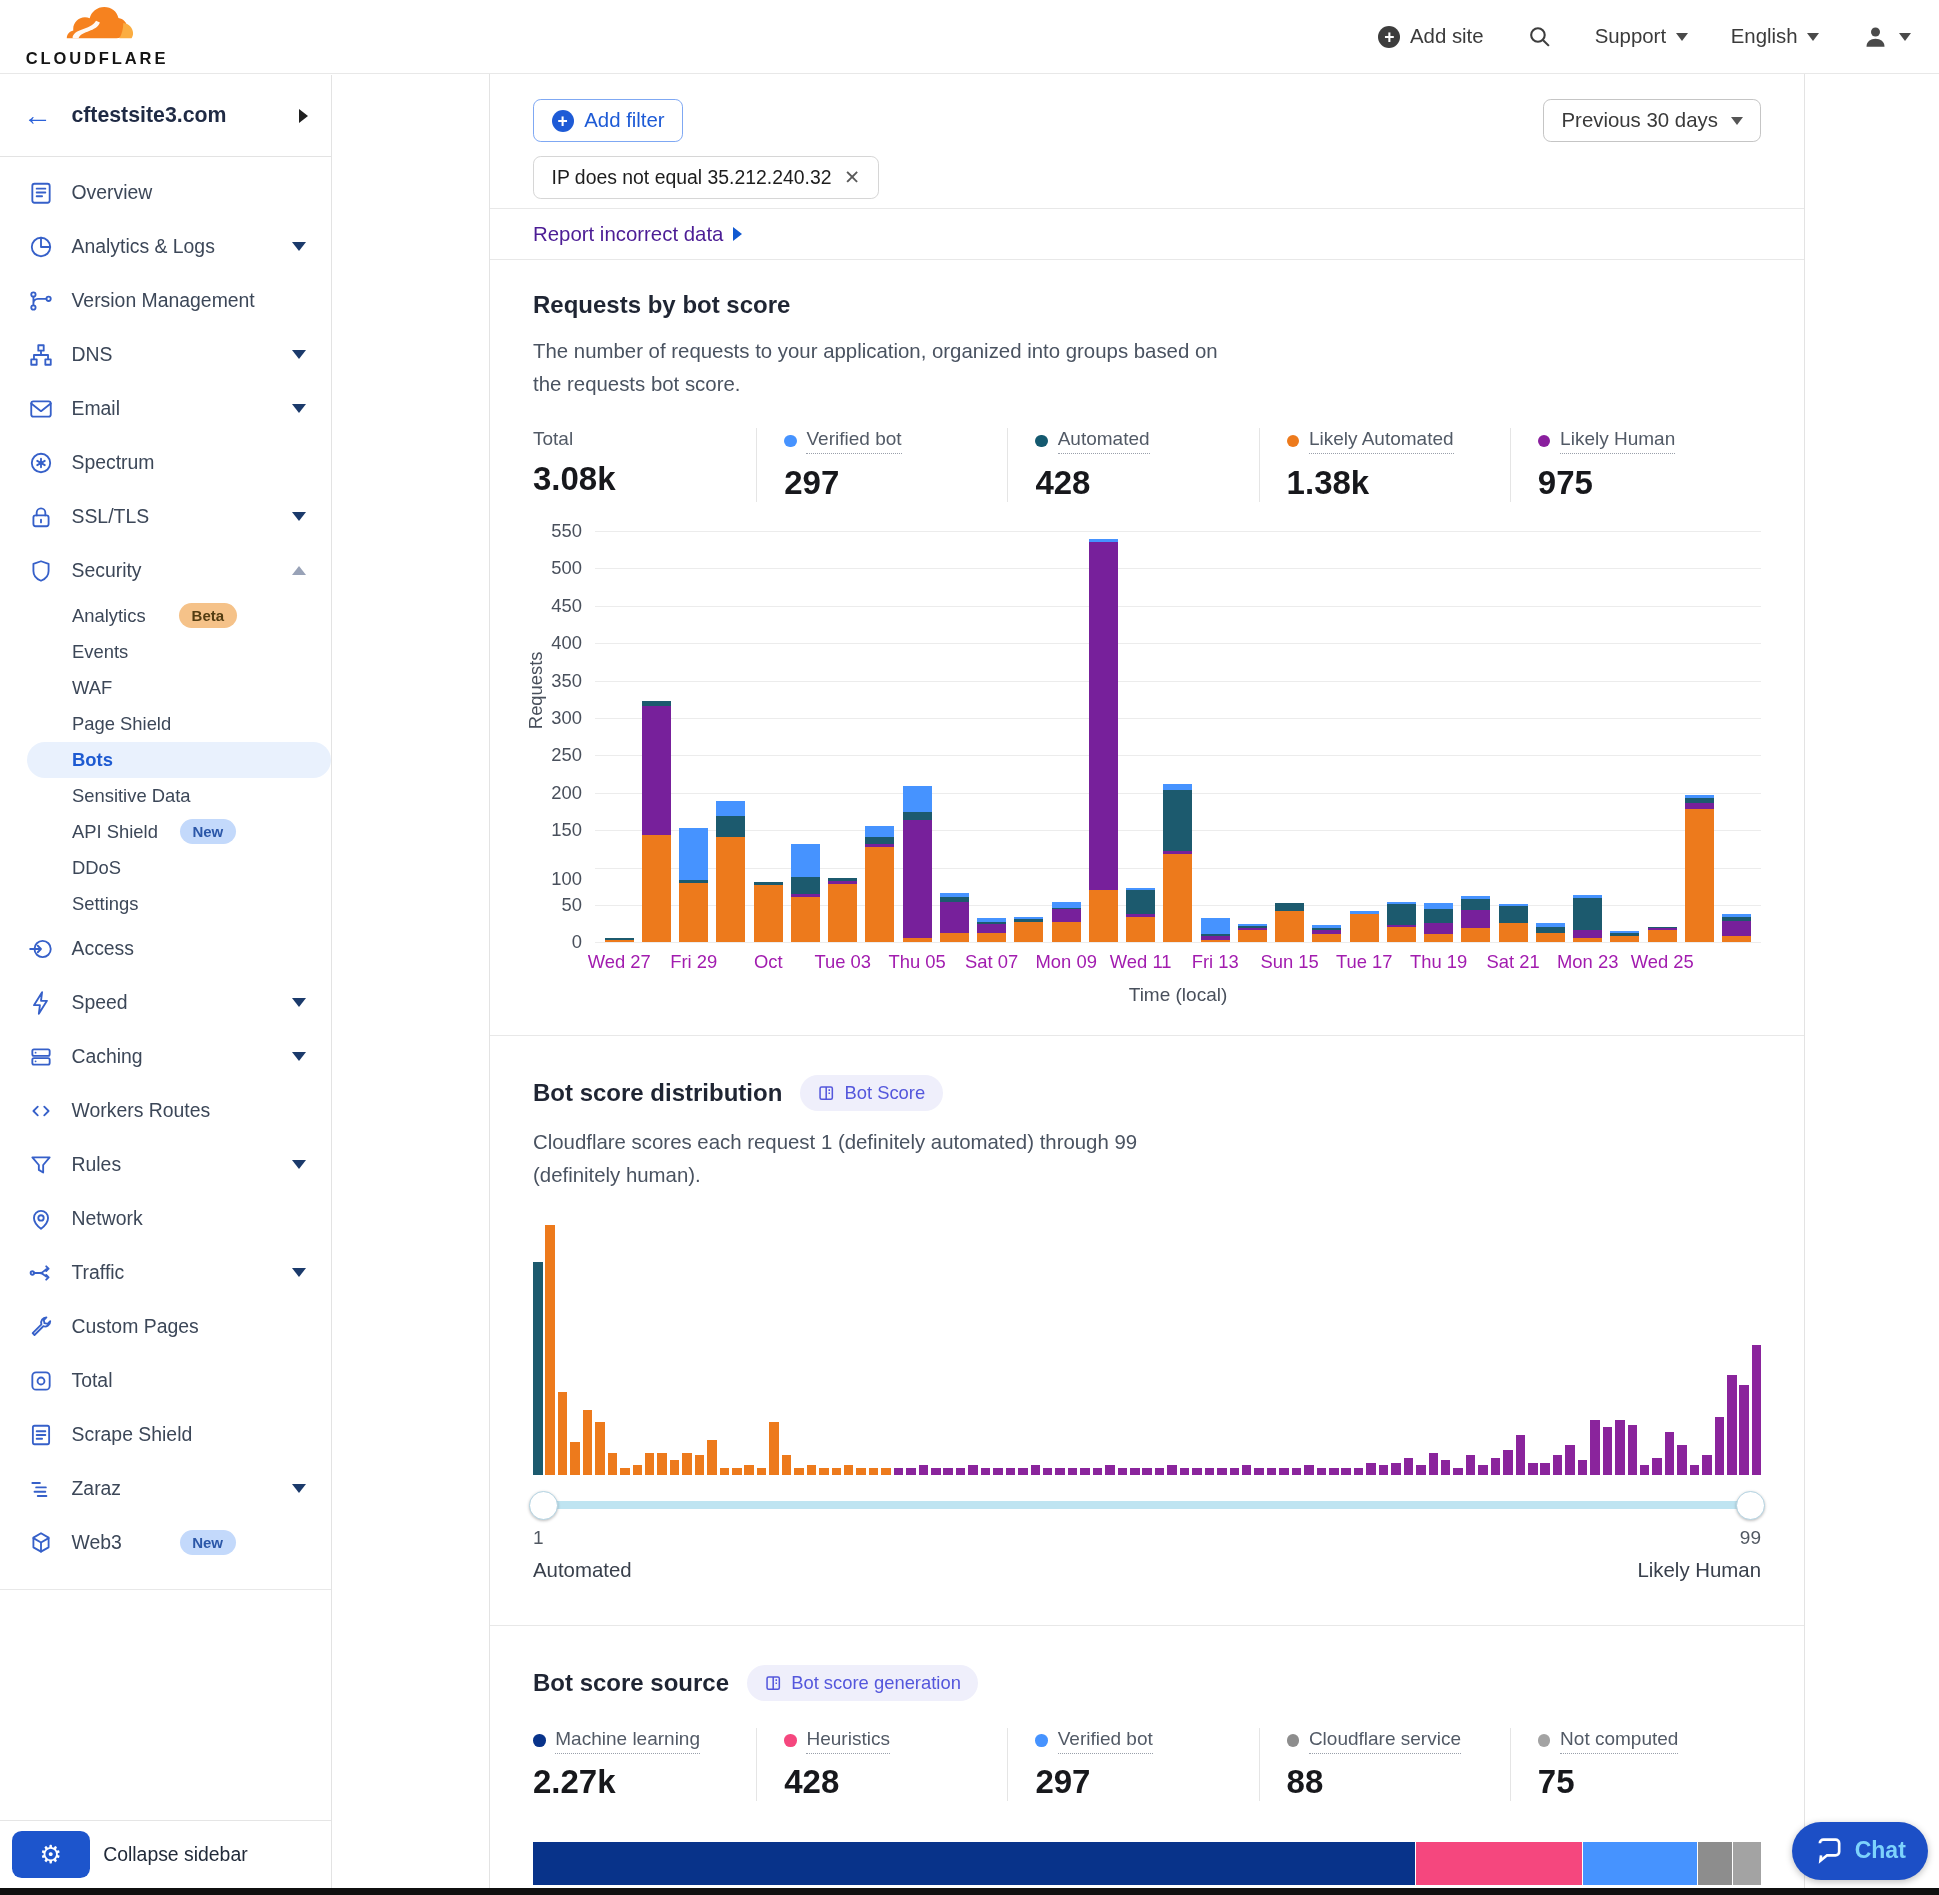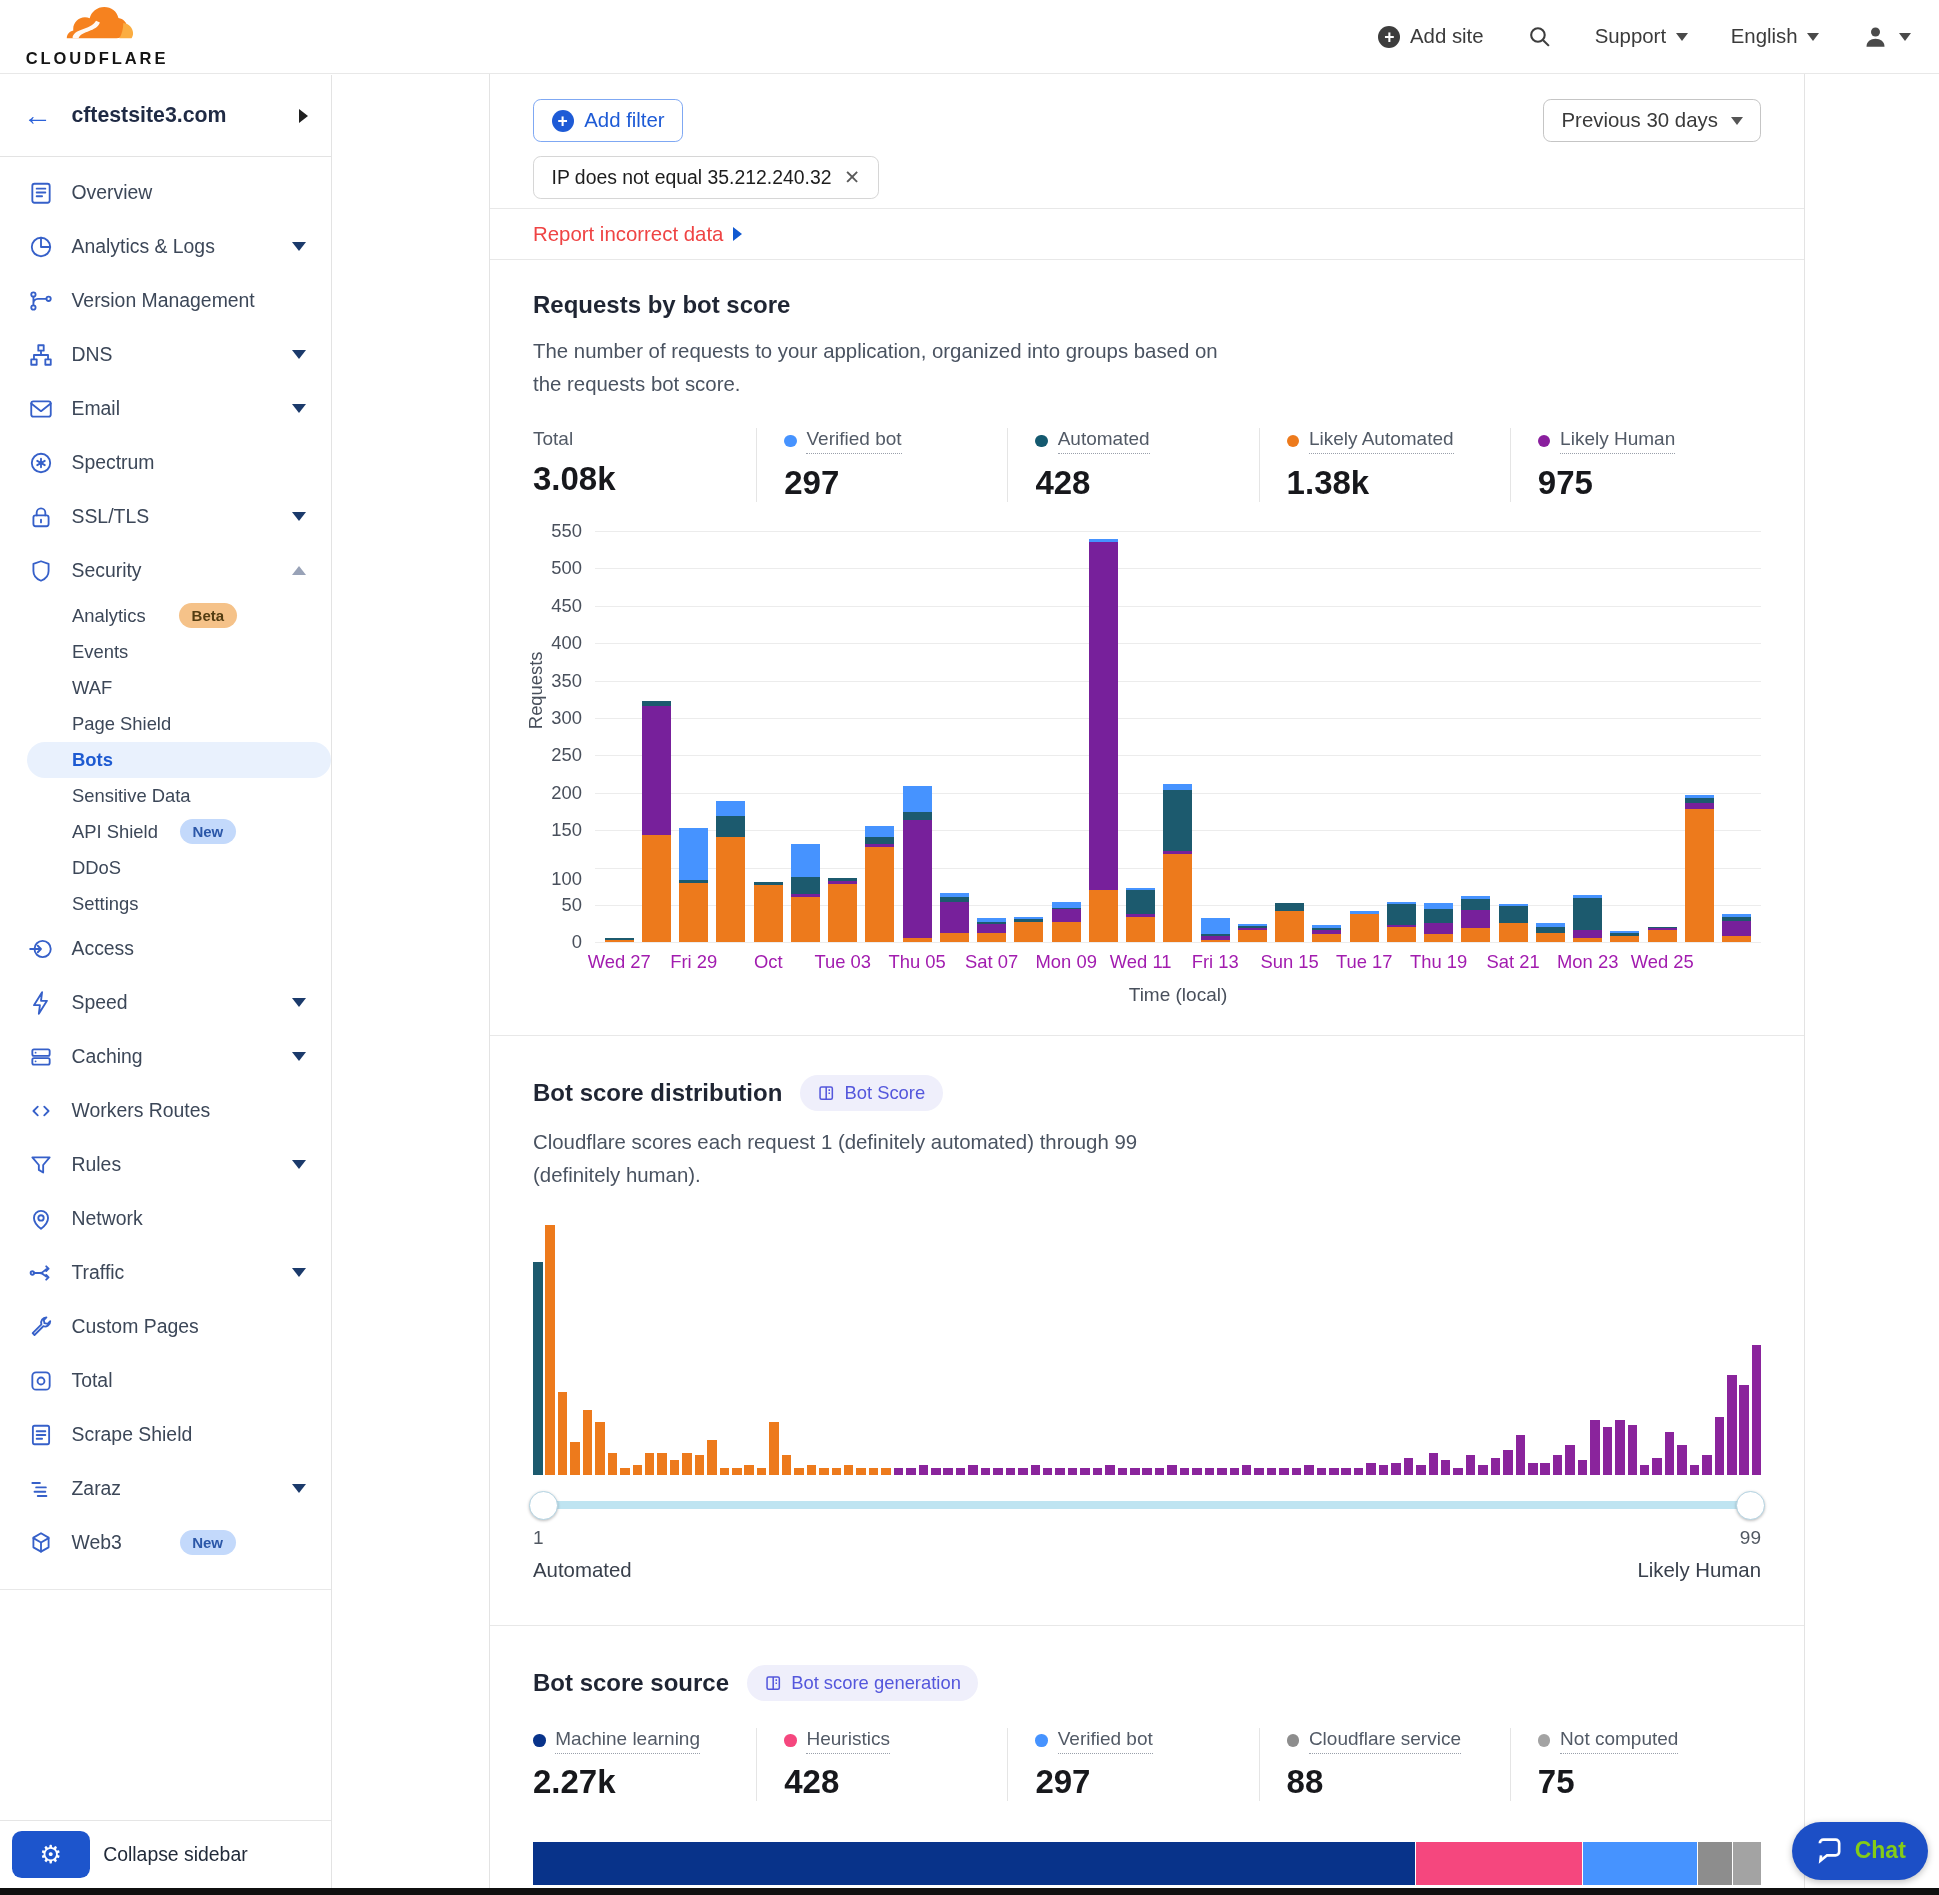--- a/index.html
+++ b/index.html
@@ -66,21 +66,21 @@
   .range-btn { position:absolute; right:43px; top:25px; height:43px; display:inline-flex; align-items:center;
                gap:12.6px; padding:0 17.5px; border:1px solid #c5c5c5; border-radius:7.8px; font-size:20.4px;
                color:#3a3a3a; background:#fff; cursor:pointer;}
   .range-btn .caret-down { border-top-color:#555; }
   .chip-row { margin-top:13.6px; }
   .chip { display:inline-flex; align-items:center; gap:12.6px; height:43px; padding:0 17.5px;
           border:1px solid #d6d6d6; border-radius:7.8px; font-size:19.4px; color:#1d1d1d; background:#fff;}
   .chip .x { color:#5a5a5a; font-size:19.4px; cursor:pointer; }
 
   .report-row { padding-top:13.6px; padding-bottom:13.6px; }
-  .report-link { color:#ef4444; font-size:20.4px; display:inline-flex; align-items:center; gap:9.7px; cursor:pointer;}
+  .report-link { color:#4c1d95; font-size:20.4px; display:inline-flex; align-items:center; gap:9.7px; cursor:pointer;}
   .report-link .tri { width:0;height:0;border-top:7.8px solid transparent;border-bottom:7.8px solid transparent;
                       border-left:9.7px solid #1159D1; }
 
   h3.sec-title { font-size:24px; font-weight:700; color:#1f2533; display:inline-block;}
   .sec-desc { font-size:20.4px; color:#4a5361; line-height:33px; margin-top:15.5px; max-width:699px;}
   .title-row { display:flex; align-items:center; gap:17.5px; }
   .pill-badge { background:#EFEFFB; color:#5457DC; border-radius:969px; font-size:18.4px;
                 padding:6.8px 17.5px; display:inline-flex; align-items:center; gap:8.7px; cursor:pointer;}
 
   .stats-row { display:flex; margin-top:27px; }
@@ -120,21 +120,21 @@
   .slider-nums { display:flex; justify-content:space-between; font-size:19px; color:#515862; margin-top:7.8px;}
   .slider-names { display:flex; justify-content:space-between; font-size:20.4px; color:#39404c; margin-top:9.7px;}
 
   
   .source-section { padding-top:39px; padding-bottom:45px; }
   .src-bar { display:flex; height:43px; margin-top:41px; }
   .src-bar div { border-right:1.9px solid #fff; }
   .src-bar div:last-child { border-right:none; }
 
   .chat-btn { position:absolute; right:11.6px; bottom:15.5px; width:136px; height:58px; border-radius:29px;
-              background:#1C4FC6; color:#84cc16; display:flex; align-items:center; justify-content:center;
+              background:#1C4FC6; color:#7dd3fc; display:flex; align-items:center; justify-content:center;
               gap:10.7px; font-size:23px; font-weight:700; cursor:pointer; box-shadow:0 1.9px 7.8px rgba(0,0,0,.25); z-index:9;}
   .bottom-bar { position:absolute; left:0; right:0; bottom:0; height:6.8px; background:#101010; z-index:10;}
 </style>
 </head>
 <body>
 
 <div class="topbar">
   <div class="logo">
     <svg width="76" height="43" viewBox="0 0 78 44">
       <path d="M59 34c6 0 11-4.5 11-10.5 0-5.5-4-9.5-9-10.2C59.6 6.5 53.6 2 46.5 2 39 2 33 7 31.5 13.6 30 13 28.4 12.6 26.6 12.6 20 12.6 14.6 18 14.6 24.6c0 .5 0 1 .1 1.5-4 .8-6.7 4-6.7 7.9H59z" fill="#F6821F"></path>

